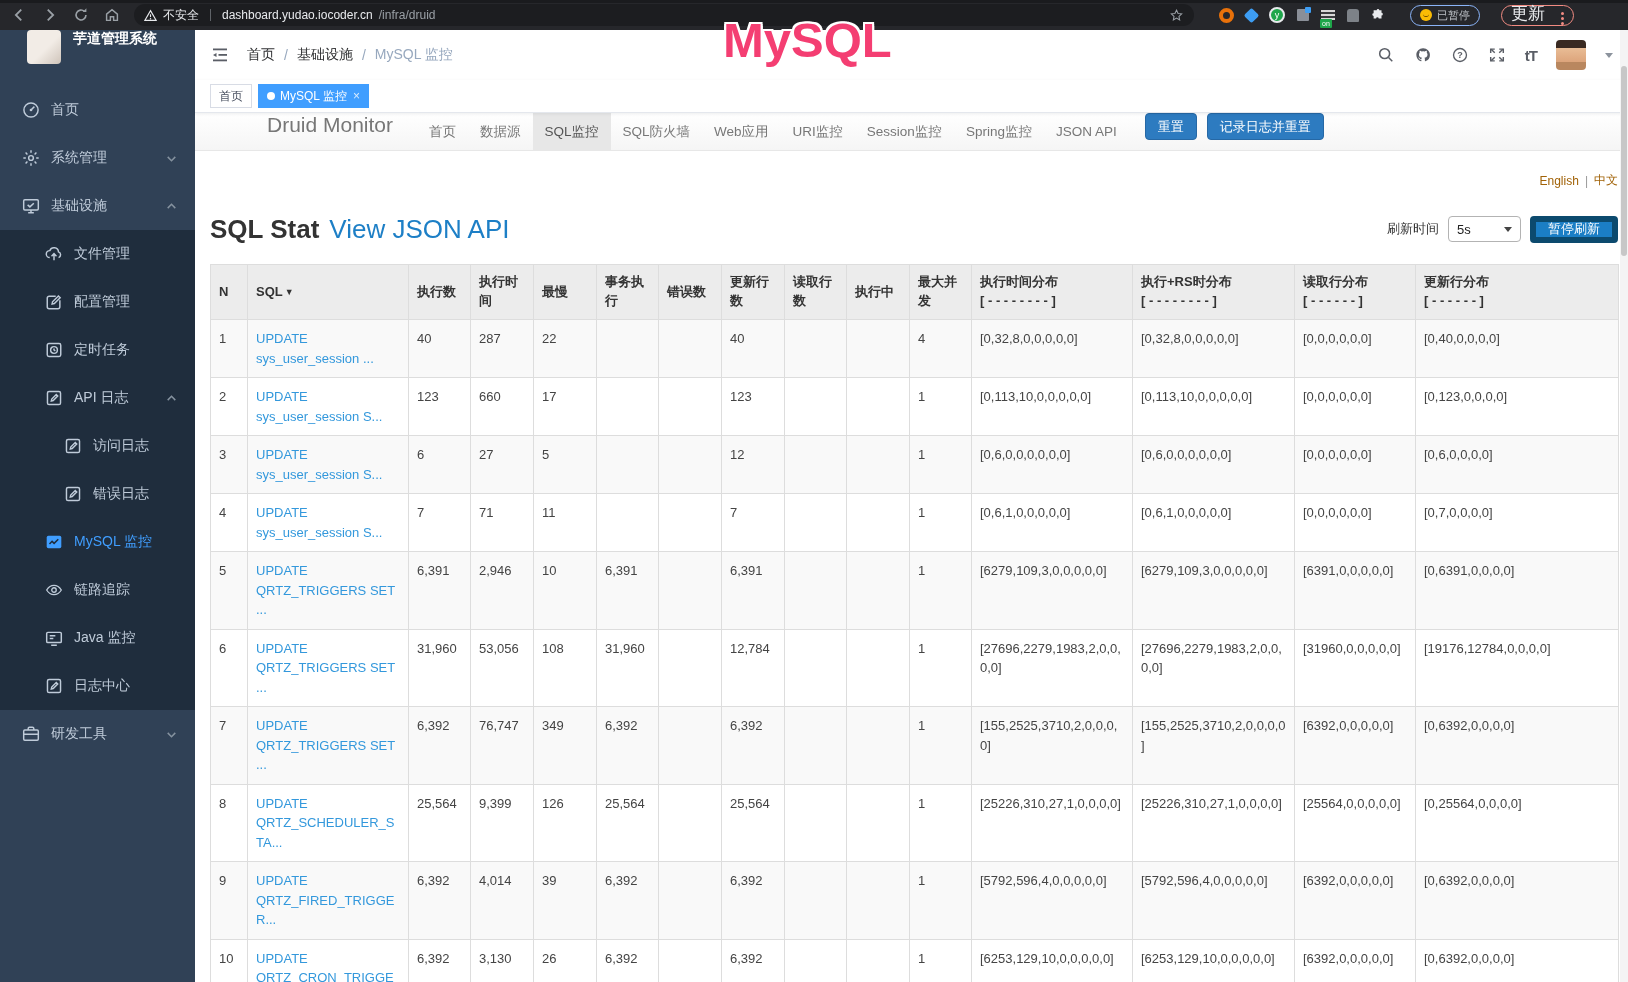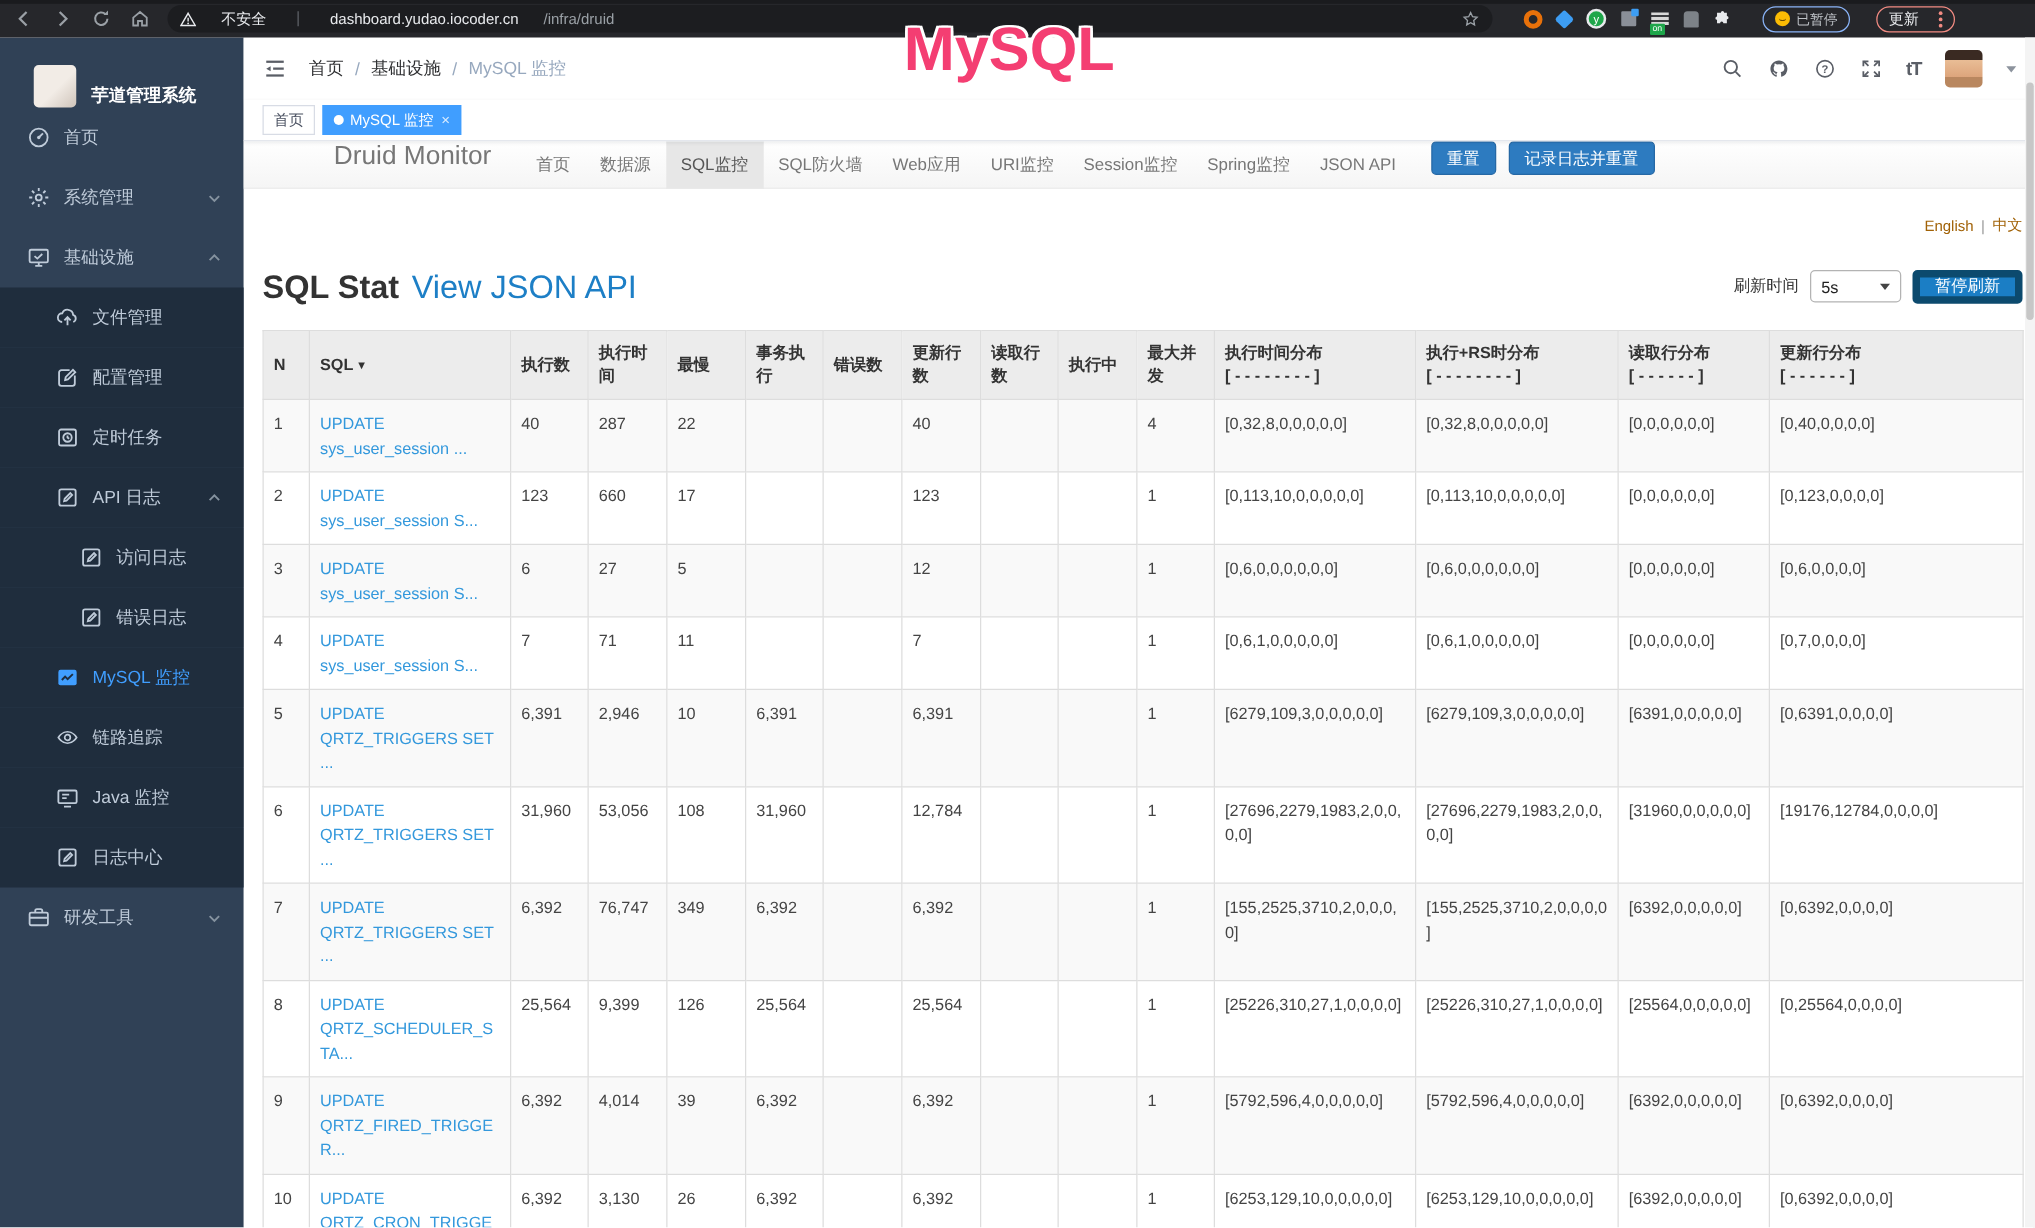--- a/index.html
+++ b/index.html
@@ -9,21 +9,21 @@
     font-family:"Liberation Sans","DejaVu Sans",sans-serif; background:#fff;
     -webkit-font-smoothing:antialiased;
   }
 
   
   .browser-bar{height:30px;background:#26272b;display:flex;align-items:center;
     padding:0 10px;gap:13px;position:relative;z-index:5;box-shadow:inset 0 3px 0 #1a1b1e;}
   .nav-ic{width:18px;height:18px;color:#9aa0a6;flex:none;cursor:pointer}
   .nav-ic svg{width:100%;height:100%}
   .omnibox{width:1060px;height:22px;background:#1c1d20;border-radius:11px;display:flex;
-    align-items:center;padding:0 10px;color:#dadce0;font-size:12px;gap:20px;}
+    align-items:center;padding:0 10px;color:#dadce0;font-size:12px;gap:6px;}
   .omni-warn{width:13px;height:13px;color:#e8eaed}
   .omni-warn svg{width:100%;height:100%}
   .omni-sec{color:#e8eaed}
   .omni-div{width:1px;height:12px;background:#5f6368;margin:0 5px}
   .url-host{color:#e8eaed}
   .url-path{color:#9aa0a6}
   .omni-star{margin-left:auto;width:15px;height:15px;color:#9aa0a6;cursor:pointer}
   .omni-star svg{width:100%;height:100%}
   .ext{display:flex;align-items:center;gap:12px;margin-left:12px}
   .ext-orange{width:15px;height:15px;border:4px solid #e8710a;border-radius:50%;cursor:pointer}
@@ -36,31 +36,31 @@
     position:relative;cursor:pointer}
   .ext-list .on-badge{position:absolute;left:-1px;bottom:-8px;background:#1ea64a;color:#fff;
     font-size:7px;line-height:9px;padding:0 2px;border-radius:1px}
   .ext-gray{width:12px;height:13px;background:#7d8288;border-radius:3px 3px 1px 1px;cursor:pointer}
   .ext-puzzle{width:14px;height:14px;color:#e8eaed;cursor:pointer}
   .ext-puzzle svg{width:100%;height:100%}
   .chip-paused{height:21px;border:1px solid #8ab4f8;border-radius:11px;display:flex;align-items:center;
     gap:5px;padding:0 9px;color:#bdc1c6;font-size:11px;margin-left:12px;cursor:pointer}
   .face{width:12px;height:12px;background:#fbbc04;border-radius:50%;position:relative}
   .face::after{content:"";position:absolute;left:3px;top:4px;width:6px;height:3px;border-bottom:1px solid #6b4a00;border-radius:0 0 3px 3px}
-  .chip-update{height:21px;border:1px solid #f28b82;border-radius:11px;display:flex;align-items:center;
-    gap:16px;padding:0 9px;color:#e8eaed;font-size:12px;margin-left:8px;cursor:pointer}
+  .chip-update{height:21px;border:1px solid #f28b82;border-radius:11px;display:flex;align-items:flex-end;
+    gap:16px;padding:0 9px;color:#e8eaed;font-size:17px;margin-left:8px;cursor:pointer}
   .kebab{display:inline-flex;flex-direction:column;gap:2px}
   .kebab i{width:3px;height:3px;background:#f28b82;border-radius:50%}
 
   
   .app{display:flex;height:952px;}
 
   
   .sidebar{width:195px;background:#304156;color:#bfcbd9;flex:none;overflow:hidden}
-  .logo-row{height:56px;display:flex;align-items:flex-end;padding-left:27px;cursor:pointer}
+  .logo-row{height:56px;display:flex;align-items:flex-start;padding-left:27px;cursor:pointer}
   .logo-img{width:34px;height:34px;border-radius:4px;background:linear-gradient(135deg,#f2ece6 55%,#cfc4ba)}
   .app-title{margin-left:12px;font-weight:bold;font-size:14px;color:#fff;white-space:nowrap}
   .sb-item{height:48px;display:flex;align-items:center;position:relative;font-size:14px;cursor:pointer;white-space:nowrap}
   .sb-ico{width:18px;height:18px;margin-right:11px;display:inline-flex;flex:none}
   .sb-ico svg{width:18px;height:18px}
   .lvl0{padding-left:22px}.lvl1{padding-left:45px}.lvl2{padding-left:64px}
   .insub{background:#1f2d3d}
   .sb-item.active{color:#409eff}
   .sb-chev{position:absolute;right:17px;width:13px;height:13px;color:#85929f}
   .sb-chev svg{width:13px;height:13px}

